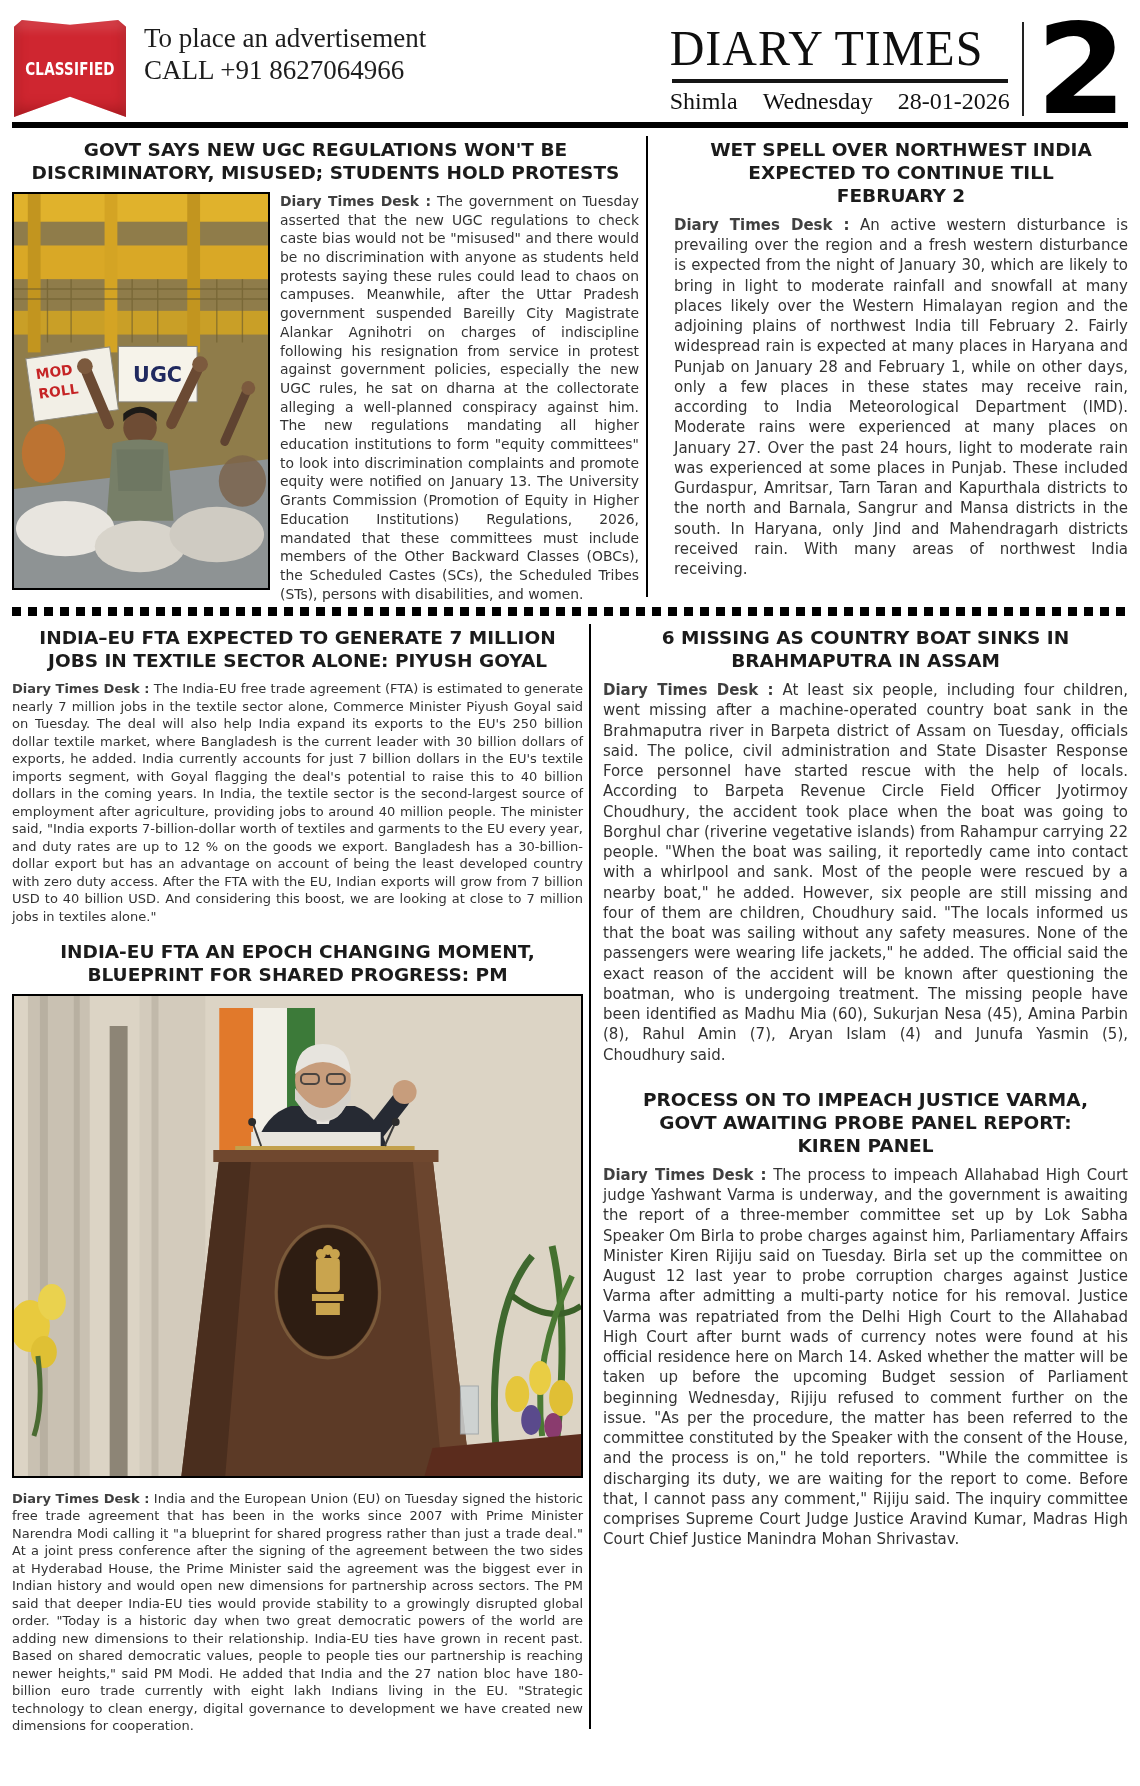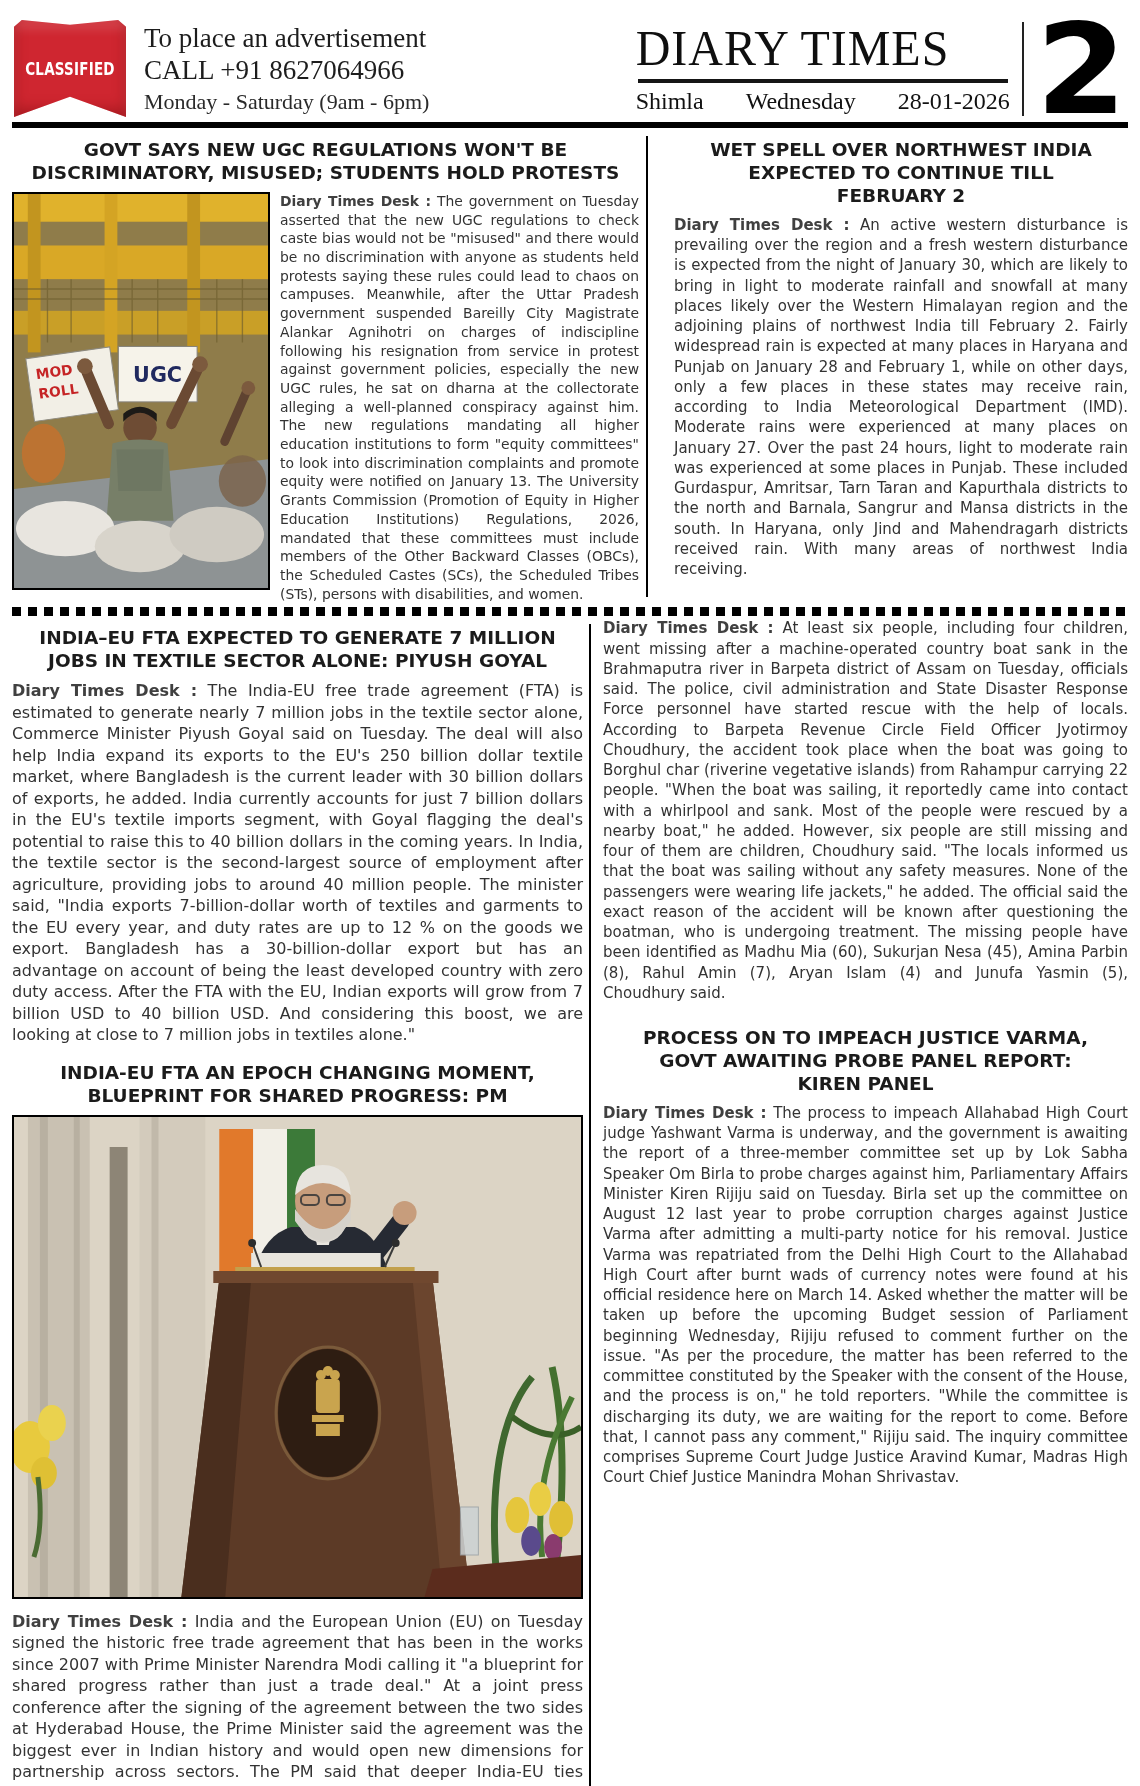--- a/index.html
+++ b/index.html
@@ -13,28 +13,28 @@
   .ribbon { position: relative; width: 112px; height: 97px; background: #cf2630; clip-path: polygon(0 7%, 7% 0, 50% 5%, 93% 0, 100% 7%, 100% 100%, 50% 79%, 0 100%); display: flex; align-items: center; justify-content: center; box-shadow: inset 0 -8px 14px rgba(120,10,14,.45), inset 0 10px 10px rgba(255,255,255,.12); }
   .ribbon-label { color: #fff; font-weight: bold; font-size: 13.5px; letter-spacing: .2px; transform: scaleY(1.25); }
   .ad-block { font-family: "Liberation Serif", serif; color: #1d1d1d; padding-top: 2px; }
   .ad-line1 { font-size: 27px; line-height: 1.2; }
   .ad-line2 { font-size: 27px; line-height: 1.25; font-family: Liberation Serif, serif; }
   .ad-line3 { font-size: 22px; line-height: 1.3; color: #2a2a2a; }
   .header-right { display: flex; align-items: stretch; gap: 12px; }
   .masthead-block { padding-top: 4px; }
   .masthead { font-family: "Liberation Serif", serif; font-size: 48px; line-height: 1.0; color: #0f0f0f; letter-spacing: 1px; transform: scaleY(1.05); }
   .masthead-rule { height: 4px; background: #151515; margin: 7px 2px 5px; }
-  .dateline { font-family: "Liberation Serif", serif; font-size: 24px; color: #111; display: flex; gap: 42px; justify-content: center; }
+  .dateline { font-family: "Liberation Serif", serif; font-size: 24px; color: #111; display: flex; gap: 25px; justify-content: center; }
   .pagenum-divider { width: 2px; background: #222; margin: 2px 0 6px; }
   .page-number { font-size: 124px; font-weight: bold; line-height: .82; color: #000; letter-spacing: -4px; transform: scaleX(1.05); transform-origin: left top; padding-right: 6px; }
   .header-rule { height: 6px; background: #000; margin: 0 0 2px; }
 
   
   .headline { font-weight: bold; text-align: center; color: #1b1b1b; font-size: 18.5px; line-height: 1.24; margin: 9px auto 7px; letter-spacing: 0; }
-  .body-text { font-size: 16px; line-height: 1.345; text-align: justify; color: #333; margin: 0; }
+  .body-text { font-size: 13px; line-height: 1.345; text-align: justify; color: #333; margin: 0; }
   .desk-label { color: #404040; }
 
   
   .section-top { display: flex; min-height: 460px; }
   .col-left-top { width: 634px; padding-right: 7px; }
   .v-divider { width: 2px; background: #000; margin: 6px 0; }
   .col-right-top { flex: 1; padding-left: 26px; }
   .story-flow { display: flex; gap: 10px; margin-top: 2px; }
   .photo-protest { width: 258px; height: 398px; border: 2px solid #000; flex: none; }
   .photo-protest svg { display: block; width: 100%; height: 100%; }
@@ -62,21 +62,20 @@
 <div class="page">
 
   <header class="header">
     <div class="header-left">
       <div class="ribbon">
         <span class="ribbon-label">CLASSIFIED</span>
       </div>
       <div class="ad-block">
         <div class="ad-line1">To place an advertisement</div>
         <div class="ad-line2">CALL +91 8627064966</div>
-        <div class="ad-line3">Monday - Saturday (9am - 6pm)</div>
       </div>
     </div>
     <div class="header-right">
       <div class="masthead-block">
         <div class="masthead">DIARY TIMES</div>
         <div class="masthead-rule"></div>
         <div class="dateline">
           <span>Shimla</span>
           <span>Wednesday</span>
           <span>28-01-2026</span>
@@ -239,20 +238,21 @@
               <path d="M24 360 Q30 410 20 440" stroke="#4a6b32" stroke-width="5" fill="none"></path>
             </g>
           </svg>
         </figure>
         <p class="body-text"><b class="desk-label">Diary Times Desk :</b> <span>India and the European Union (EU) on Tuesday signed the historic free trade agreement that has been in the works since 2007 with Prime Minister Narendra Modi calling it "a blueprint for shared progress rather than just a trade deal." At a joint press conference after the signing of the agreement between the two sides at Hyderabad House, the Prime Minister said the agreement was the biggest ever in Indian history and would open new dimensions for partnership across sectors. The PM said that deeper India-EU ties would provide stability to a growingly disrupted global order. "Today is a historic day when two great democratic powers of the world are adding new dimensions to their relationship. India-EU ties have grown in recent past. Based on shared democratic values, people to people ties our partnership is reaching newer heights," said PM Modi. He added that India and the 27 nation bloc have 180-billion euro trade currently with eight lakh Indians living in the EU. "Strategic technology to clean energy, digital governance to development we have created new dimensions for cooperation.</span></p>
       </div>
     </div>
     <div class="v-divider"></div>
     <div class="col-right-bottom">
       <div>
+        <h2 class="headline headline-boat">6 MISSING AS COUNTRY BOAT SINKS IN BRAHMAPUTRA IN ASSAM</h2>
         <p class="body-text"><b class="desk-label">Diary Times Desk :</b> <span>At least six people, including four children, went missing after a machine-operated country boat sank in the Brahmaputra river in Barpeta district of Assam on Tuesday, officials said. The police, civil administration and State Disaster Response Force personnel have started rescue with the help of locals. According to Barpeta Revenue Circle Field Officer Jyotirmoy Choudhury, the accident took place when the boat was going to Borghul char (riverine vegetative islands) from Rahampur carrying 22 people. "When the boat was sailing, it reportedly came into contact with a whirlpool and sank. Most of the people were rescued by a nearby boat," he added. However, six people are still missing and four of them are children, Choudhury said. "The locals informed us that the boat was sailing without any safety measures. None of the passengers were wearing life jackets," he added. The official said the exact reason of the accident will be known after questioning the boatman, who is undergoing treatment. The missing people have been identified as Madhu Mia (60), Sukurjan Nesa (45), Amina Parbin (8), Rahul Amin (7), Aryan Islam (4) and Junufa Yasmin (5), Choudhury said.</span></p>
       </div>
       <div>
         <h2 class="headline headline-varma">PROCESS ON TO IMPEACH JUSTICE VARMA, GOVT AWAITING PROBE PANEL REPORT: KIREN PANEL</h2>
         <p class="body-text"><b class="desk-label">Diary Times Desk :</b> <span>The process to impeach Allahabad High Court judge Yashwant Varma is underway, and the government is awaiting the report of a three-member committee set up by Lok Sabha Speaker Om Birla to probe charges against him, Parliamentary Affairs Minister Kiren Rijiju said on Tuesday. Birla set up the committee on August 12 last year to probe corruption charges against Justice Varma after admitting a multi-party notice for his removal. Justice Varma was repatriated from the Delhi High Court to the Allahabad High Court after burnt wads of currency notes were found at his official residence here on March 14. Asked whether the matter will be taken up before the upcoming Budget session of Parliament beginning Wednesday, Rijiju refused to comment further on the issue. "As per the procedure, the matter has been referred to the committee constituted by the Speaker with the consent of the House, and the process is on," he told reporters. "While the committee is discharging its duty, we are waiting for the report to come. Before that, I cannot pass any comment," Rijiju said. The inquiry committee comprises Supreme Court Judge Justice Aravind Kumar, Madras High Court Chief Justice Manindra Mohan Shrivastav.</span></p>
       </div>
     </div>
   </div>
 
 </div>

